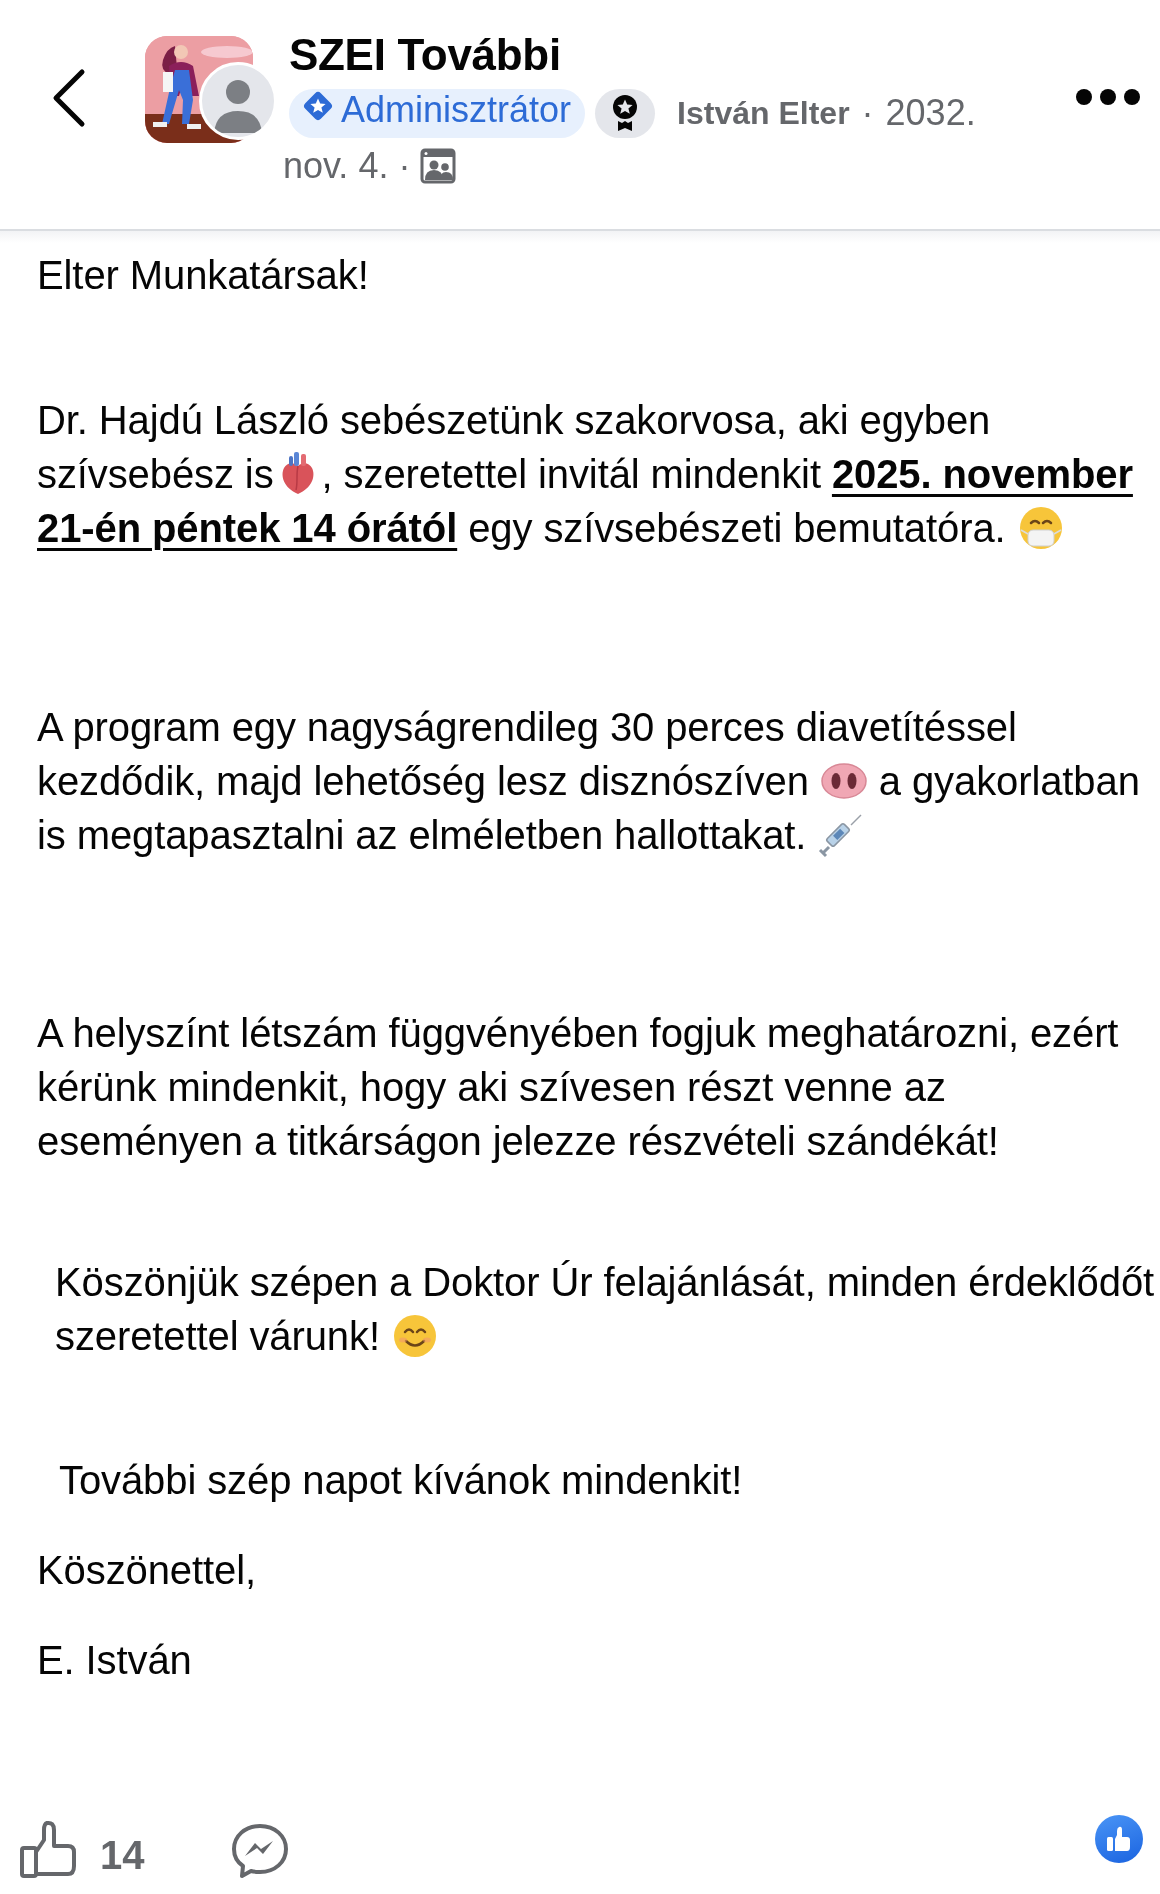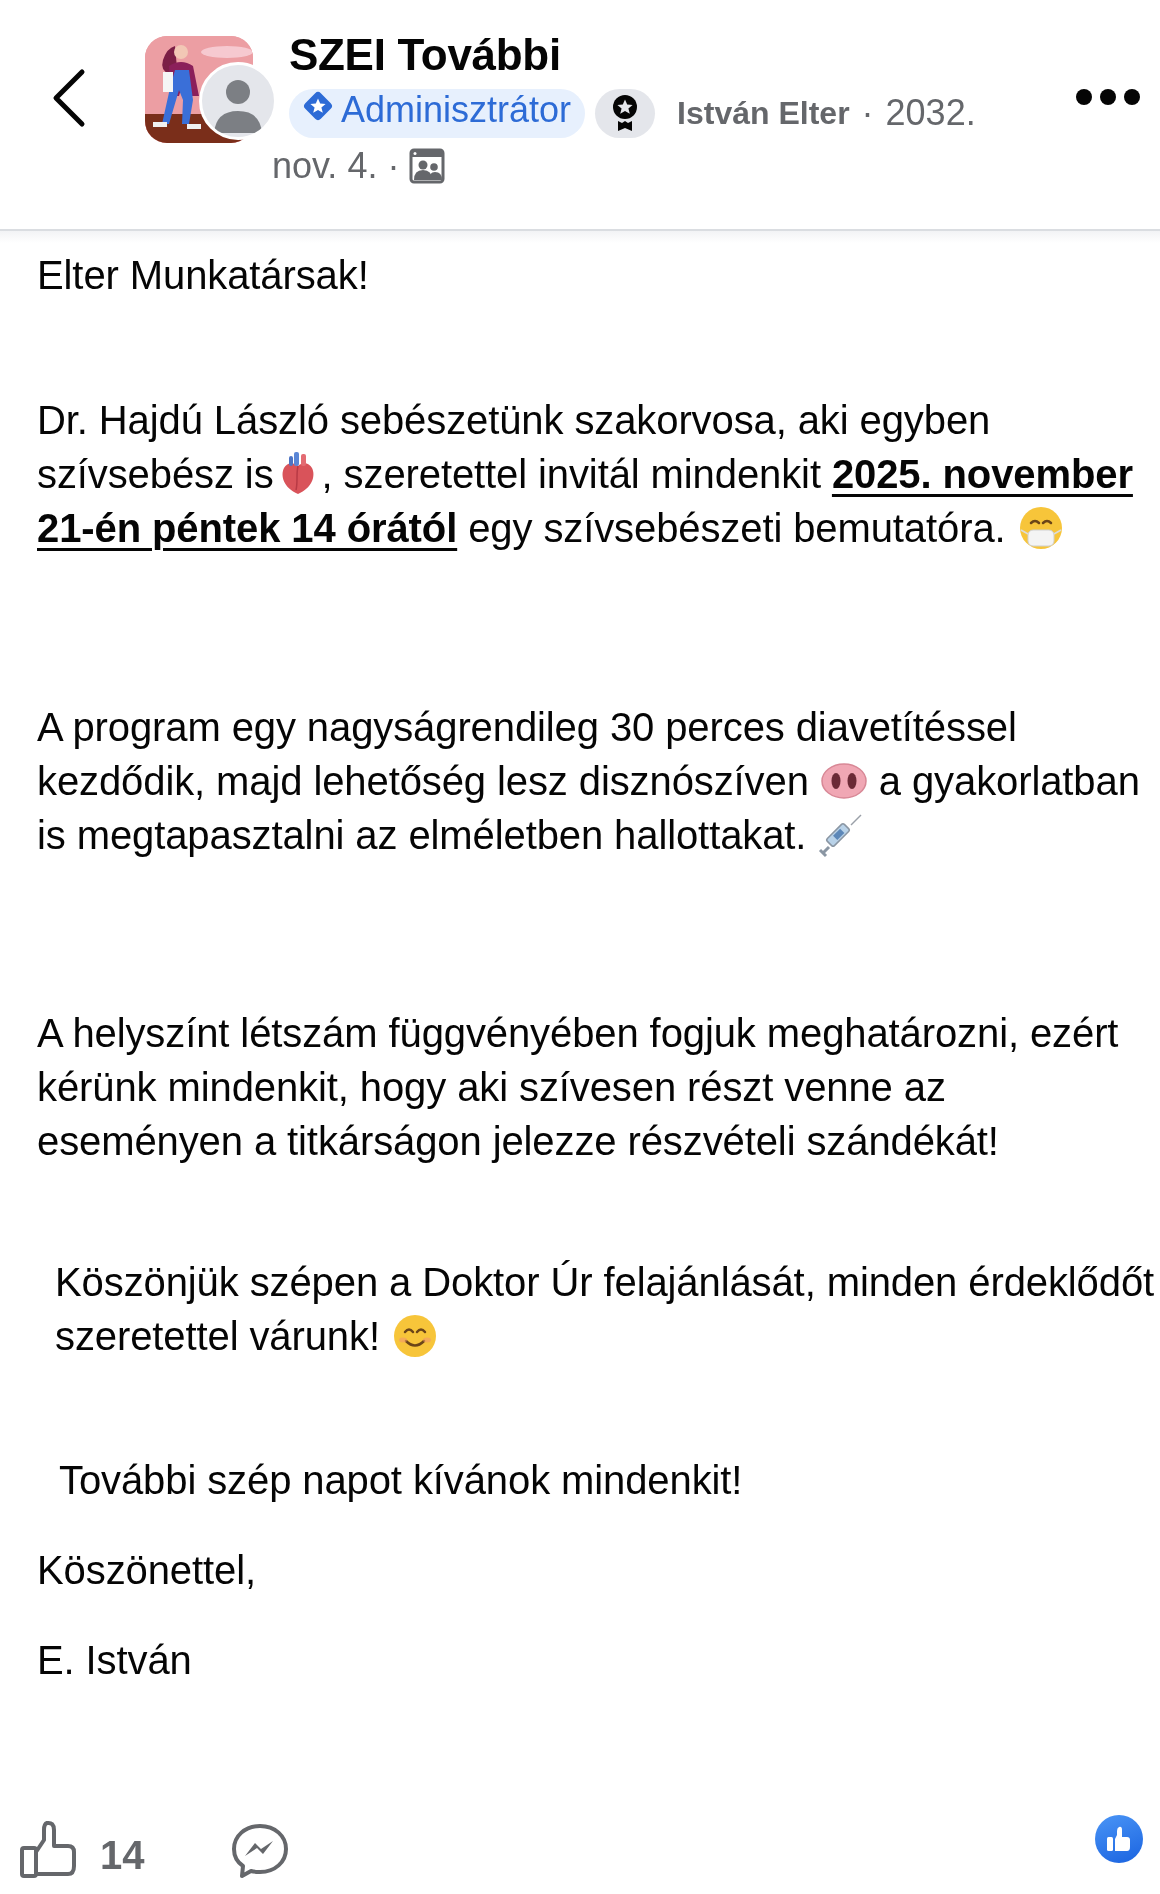--- a/index.html
+++ b/index.html
@@ -12,21 +12,21 @@
   .group-avatar { position: absolute; left: 145px; top: 36px; width: 108px; height: 107px; border-radius: 22px; overflow: hidden; background: #e89a9f; }
   .user-avatar { position: absolute; left: 199px; top: 62px; width: 78px; height: 78px; border-radius: 50%; background: #e4e6eb; border: 3px solid #fff; overflow: hidden; }
   .title { position: absolute; left: 289px; top: 30px; font-size: 44px; font-weight: bold; letter-spacing: -0.3px; color: #050505; white-space: nowrap; }
   .meta-row { position: absolute; left: 289px; top: 88px; height: 50px; display: flex; align-items: center; white-space: nowrap; }
   .admin-pill { display: flex; align-items: flex-start; height: 49px; padding: 0 14px 8px 12px; border-radius: 25px; background: #e7f0fd; color: #2d6bd6; font-size: 36px; cursor: pointer; }
   .admin-pill .diamond { width: 34px; height: 34px; margin-right: 6px; flex: none; }
   .badge-pill { margin-left: 10px; width: 60px; height: 49px; border-radius: 25px; background: #e4e6eb; display: flex; align-items: center; justify-content: center; cursor: pointer; }
   .author { margin-left: 22px; font-size: 32px; font-weight: bold; color: #65676b; cursor: pointer; }
   .dot-sep { margin: 0 12px; font-size: 36px; color: #65676b; }
   .year { font-size: 36px; color: #65676b; }
-  .meta-row2 { position: absolute; left: 272px; top: 146px; height: 40px; display: flex; align-items: center; color: #65676b; font-size: 36px; white-space: nowrap; }
+  .meta-row2 { position: absolute; left: 283px; top: 146px; height: 40px; display: flex; align-items: center; color: #65676b; font-size: 36px; white-space: nowrap; }
   .meta-row2 .dot-sep { margin: 0 10px; }
   .audience-icon { width: 36px; height: 36px; cursor: pointer; }
   .more-btn { position: absolute; left: 1076px; top: 82px; width: 64px; height: 30px; display: flex; justify-content: space-between; align-items: center; cursor: pointer; }
   .more-btn span { width: 16px; height: 16px; border-radius: 50%; background: #050505; display: block; }
   .divider { position: absolute; left: 0; top: 229px; width: 1160px; height: 2px; background: #dadde1; }
   .divider-shadow { position: absolute; left: 0; top: 231px; width: 1160px; height: 12px; background: linear-gradient(#f2f3f5, #ffffff); }
 
   
   .para { position: absolute; left: 37px; width: 1110px; font-size: 40px; line-height: 54px; color: #050505; letter-spacing: -0.1px; }
   .para b { font-weight: bold; text-decoration: underline; text-decoration-thickness: 3px; text-underline-offset: 6px; }

